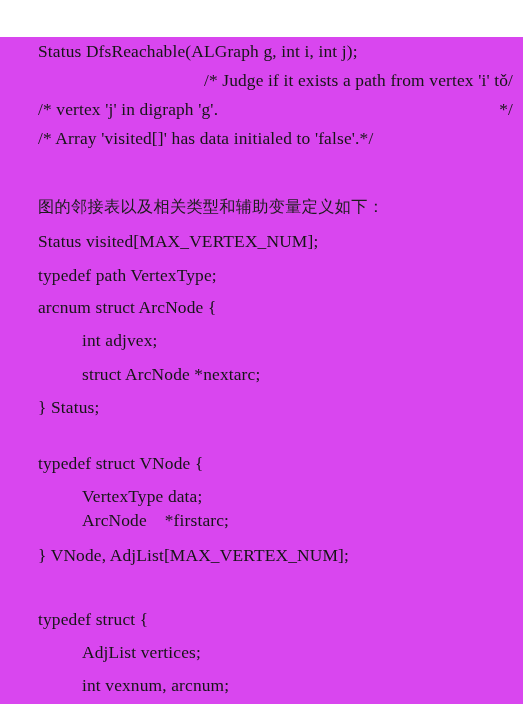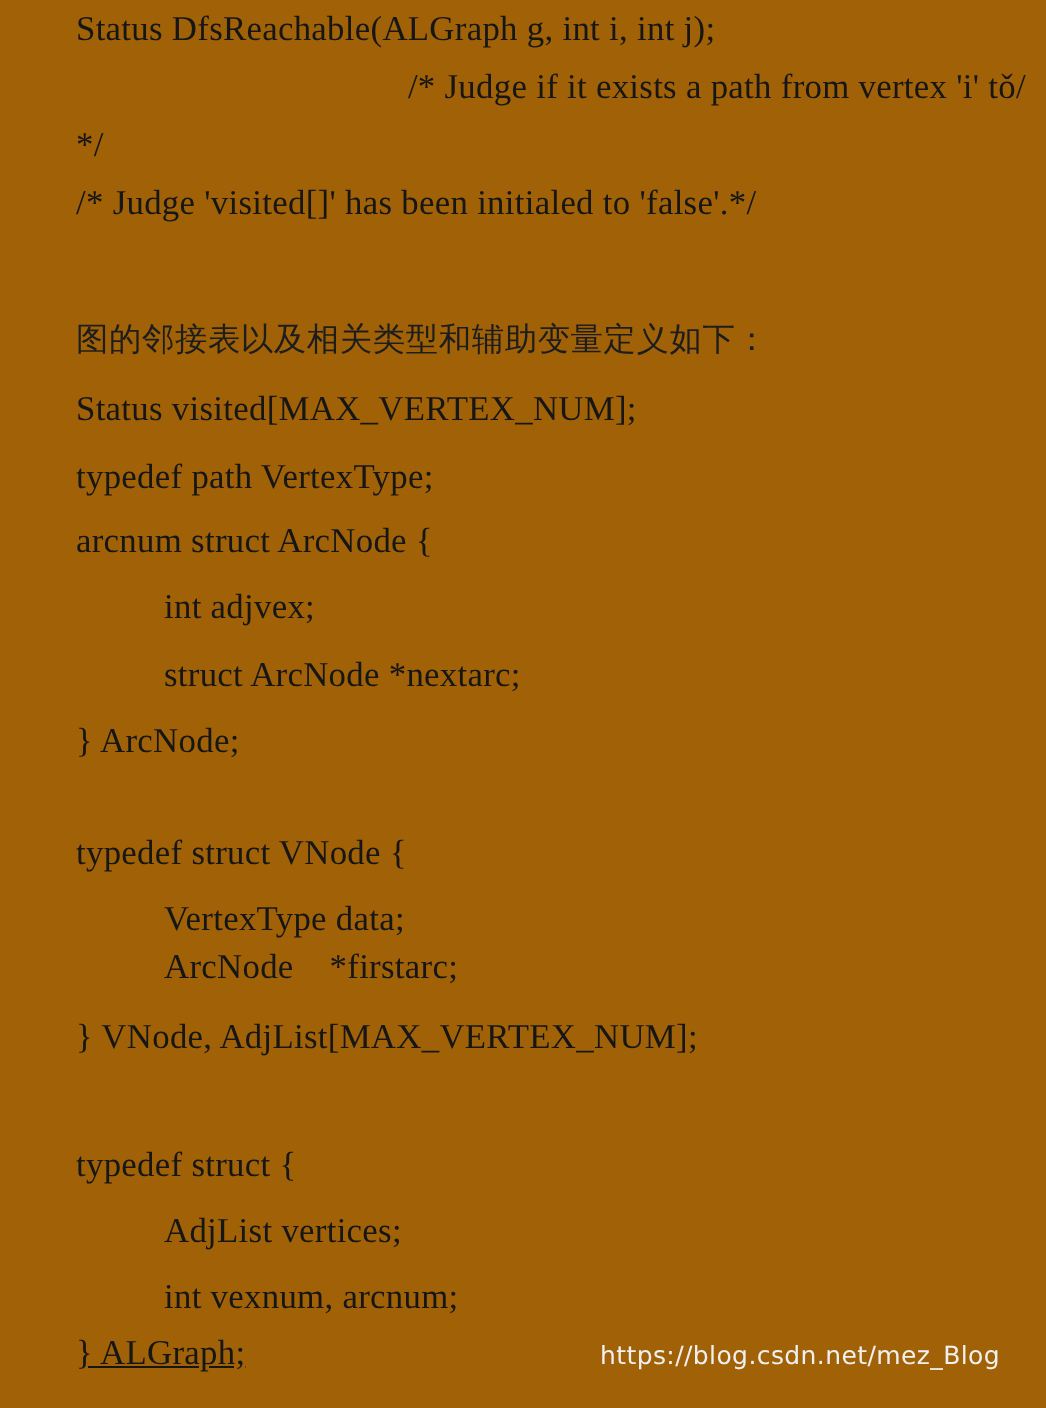--- a/index.html
+++ b/index.html
@@ -14,21 +14,22 @@
     position: relative;
     overflow: hidden;
     font-family: "Liberation Serif", "DejaVu Serif", serif;
     color: #1a1a1a;
     -webkit-font-smoothing: antialiased;
   }
 
   #page {
     position: absolute;
     inset: 0;
-    background: #a16207;
+    background: #d946ef;
+    margin-top: 37px;
   }
 
   .doc-body {
     position: absolute;
     left: 0;
     top: 0;
     width: 523px;
   }
 
   
@@ -84,38 +85,39 @@
   <div class="doc-body">
 
     <div class="line" style="top:4px;">Status DfsReachable(ALGraph g, int i, int j);</div>
 
     <div class="line spread" style="top:33px;justify-content:flex-end;">
       <span class="seg-left">/* Judge if it exists a path from vertex 'i' t</span>
       <span class="seg-right">ǒ/</span>
     </div>
 
     <div class="line spread" style="top:62px;">
+      <span class="seg-left">/* vertex 'j' in digraph 'g'.</span>
       <span class="seg-right">*/</span>
     </div>
 
-    <div class="line" style="top:91px;">/* Judge 'visited[]' has been initialed to 'false'.*/</div>
+    <div class="line" style="top:91px;">/* Array 'visited[]' has data initialed to 'false'.*/</div>
 
     <div class="line cjk" style="top:160px;">图的邻接表以及相关类型和辅助变量定义如下：</div>
 
     <div class="line" style="top:194px;">Status visited[MAX_VERTEX_NUM];</div>
 
     <div class="line" style="top:228px;">typedef path VertexType;</div>
 
     <div class="line" style="top:260px;">arcnum struct ArcNode {</div>
 
     <div class="line indent-1" style="top:293px;">int adjvex;</div>
 
     <div class="line indent-1" style="top:327px;">struct ArcNode *nextarc;</div>
 
-    <div class="line" style="top:360px;">} ArcNode;</div>
+    <div class="line" style="top:360px;">} Status;</div>
 
     <div class="line" style="top:416px;">typedef struct VNode {</div>
 
     <div class="line indent-1" style="top:449px;">VertexType data;</div>
 
     <div class="line indent-1" style="top:473px;">ArcNode    *firstarc;</div>
 
     <div class="line" style="top:508px;">} VNode, AdjList[MAX_VERTEX_NUM];</div>
 
     <div class="line" style="top:572px;">typedef struct {</div>

